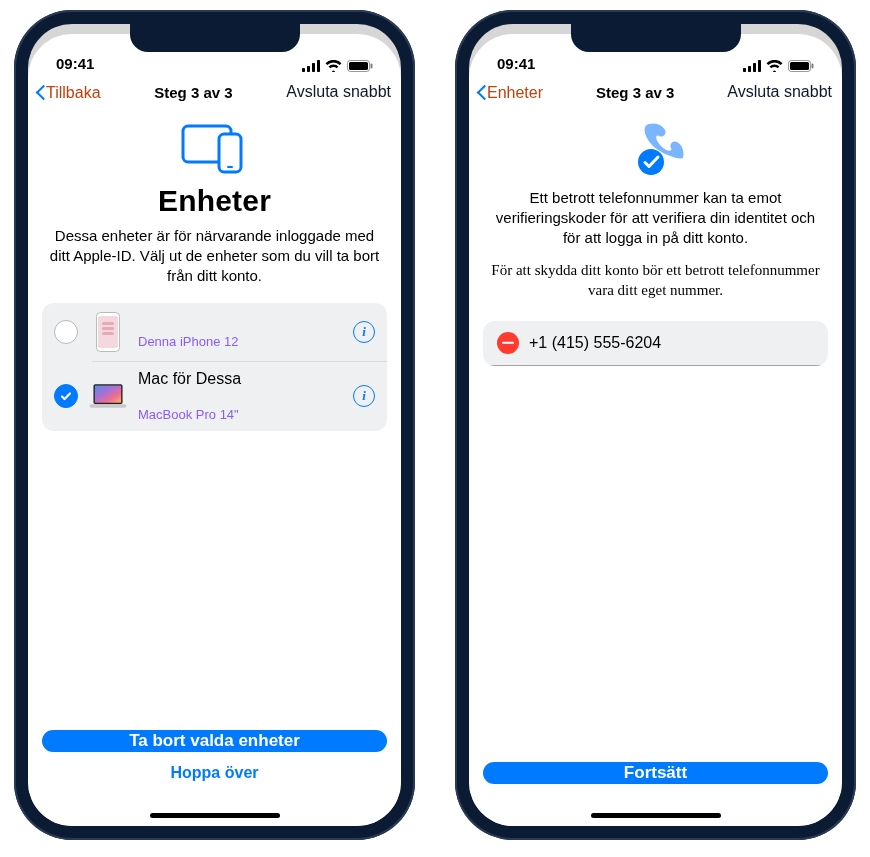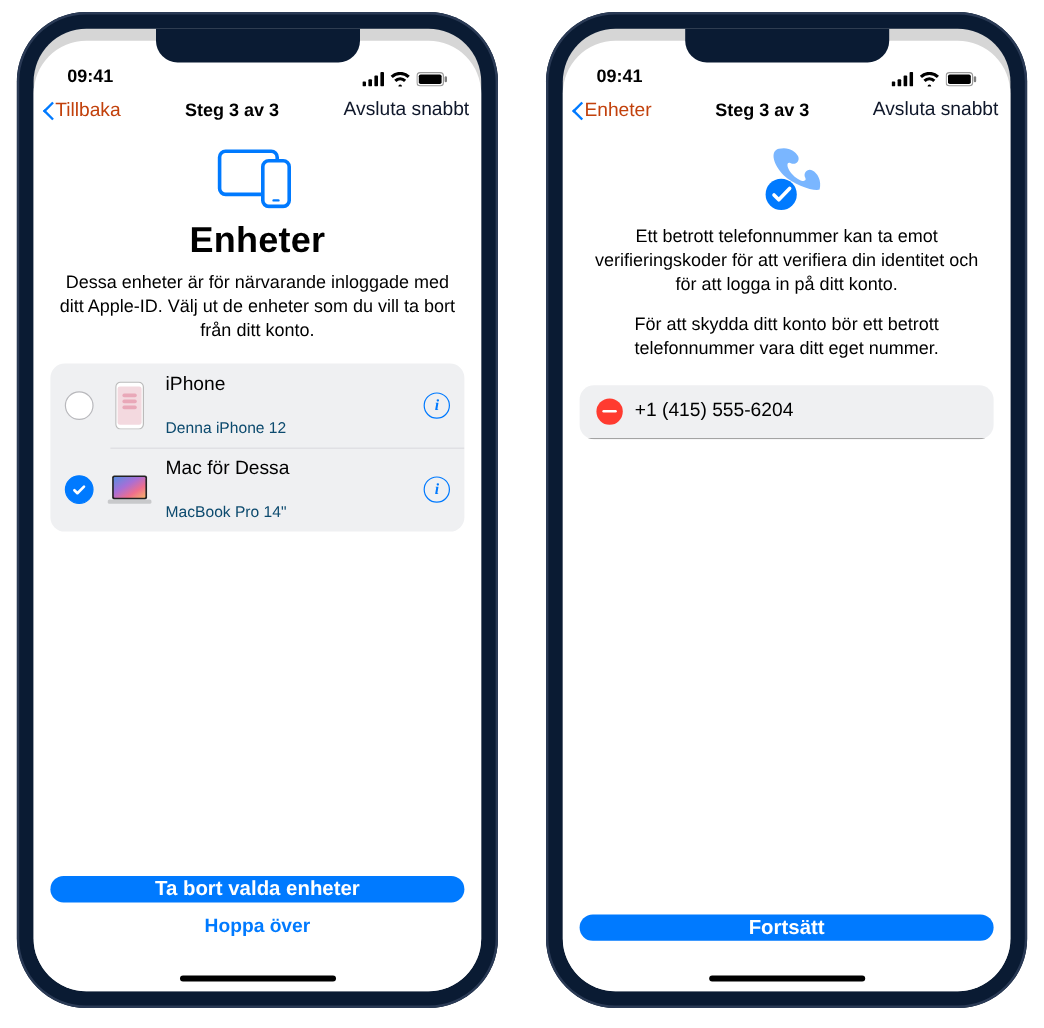--- a/index.html
+++ b/index.html
@@ -70,21 +70,21 @@
       width: 9px; height: 9px;
       border-left: 2.5px solid #007aff; border-bottom: 2.5px solid #007aff;
       transform: rotate(45deg);
     }
 
     .content { flex: 1; display: flex; flex-direction: column; padding: 10px 14px 14px; }
 
     .hero { text-align: center; }
     .hero h1 { font-size: 30px; font-weight: 700; margin-top: 10px; letter-spacing: 0.2px; }
     .hero p { font-size: 15px; color: #000; margin-top: 8px; line-height: 1.32; padding: 0 6px; }
-    .hero p.sub2 { margin-top: 14px; }
+    .hero p.sub2 { margin-top: 14px; font-family: Liberation Serif, serif; }
 
     
     .card {
       background: #eff0f2; border-radius: 12px; margin-top: 18px;
       overflow: hidden;
     }
     .row {
       display: flex; align-items: center; gap: 10px;
       padding: 9px 12px;
       position: relative;
@@ -99,21 +99,21 @@
       display: flex; align-items: center; justify-content: center;
       flex-shrink: 0;
     }
     .check.on { background: #007aff; border-color: #007aff; }
     .check.on svg { display: block; }
     .check svg { display: none; }
 
     .thumb { width: 40px; height: 40px; display: flex; align-items: center; justify-content: center; flex-shrink: 0; }
     .titles { flex: 1; }
     .titles .t1 { font-size: 16px; }
-    .titles .t2 { font-size: 13px; color: #0c4a6e; margin-top: 19px; }
+    .titles .t2 { font-size: 13px; color: #8b5cf6; margin-top: 19px; }
     .info-icn {
       width: 22px; height: 22px; border: 1.6px solid #007aff; border-radius: 50%;
       display: flex; align-items: center; justify-content: center;
       color: #007aff; font-style: italic; font-family: Georgia, serif; font-weight: 600;
       font-size: 13px;
     }
 
     
     .card2 { background: #eff0f2; border-radius: 12px; margin-top: 20px; overflow: hidden; }
     .num-row {
@@ -214,21 +214,20 @@
               <div class="thumb">
                 <svg width="24" height="40" viewBox="0 0 24 40">
                   <rect x="0.5" y="0.5" width="23" height="39" rx="4" fill="#fff" stroke="#bbb"></rect>
                   <rect x="2" y="4" width="20" height="32" rx="2" fill="#f3d9df"></rect>
                   <rect x="6" y="10" width="12" height="3" rx="1.5" fill="#e9a8b8"></rect>
                   <rect x="6" y="15" width="12" height="3" rx="1.5" fill="#e9a8b8"></rect>
                   <rect x="6" y="20" width="12" height="3" rx="1.5" fill="#e9a8b8"></rect>
                 </svg>
               </div>
               <div class="titles">
-                <div class="t1">iPhone</div>
                 <div class="t2">Denna iPhone 12</div>
               </div>
               <div class="info-icn">i</div>
             </div>
 
             <div class="row">
               <div class="check on">
                 <svg width="14" height="14" viewBox="0 0 14 14">
                     <path d="M3 7.5 l2.5 2.5 L11 4.5" stroke="#fff" stroke-width="2.2" fill="none" stroke-linecap="round" stroke-linejoin="round"></path>
                   </svg>

